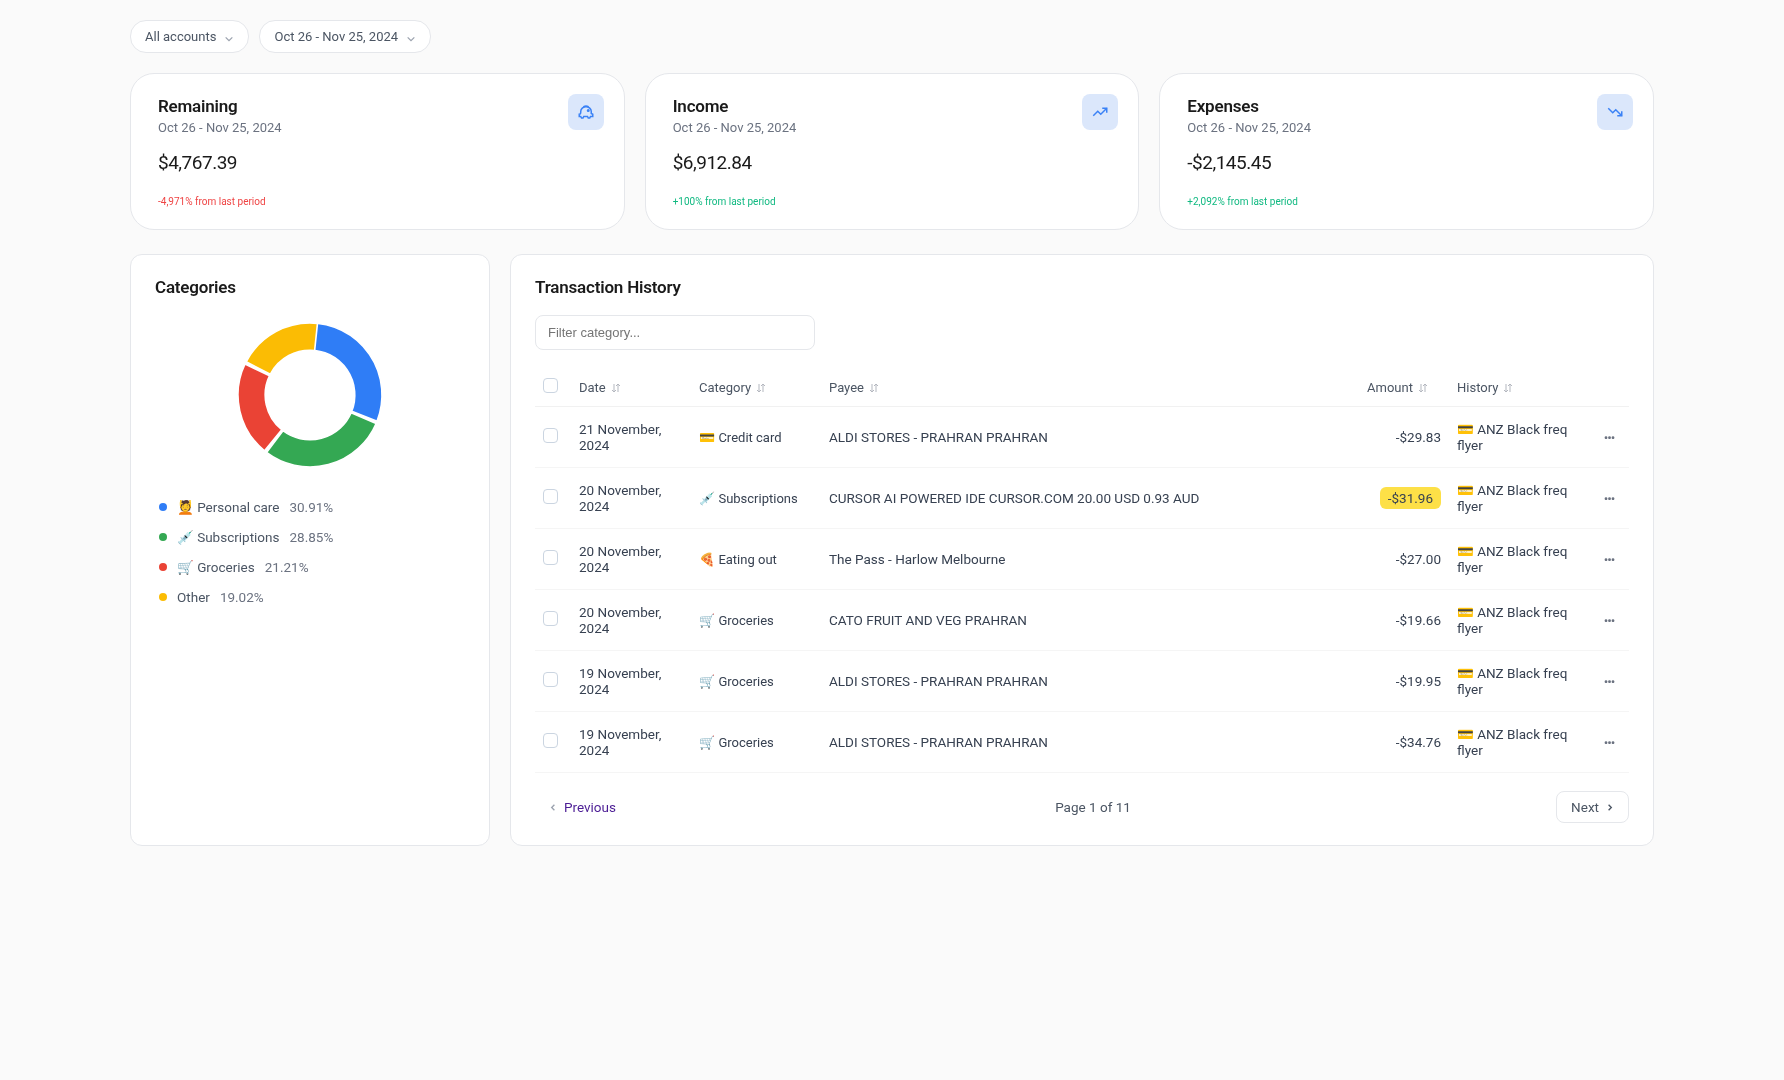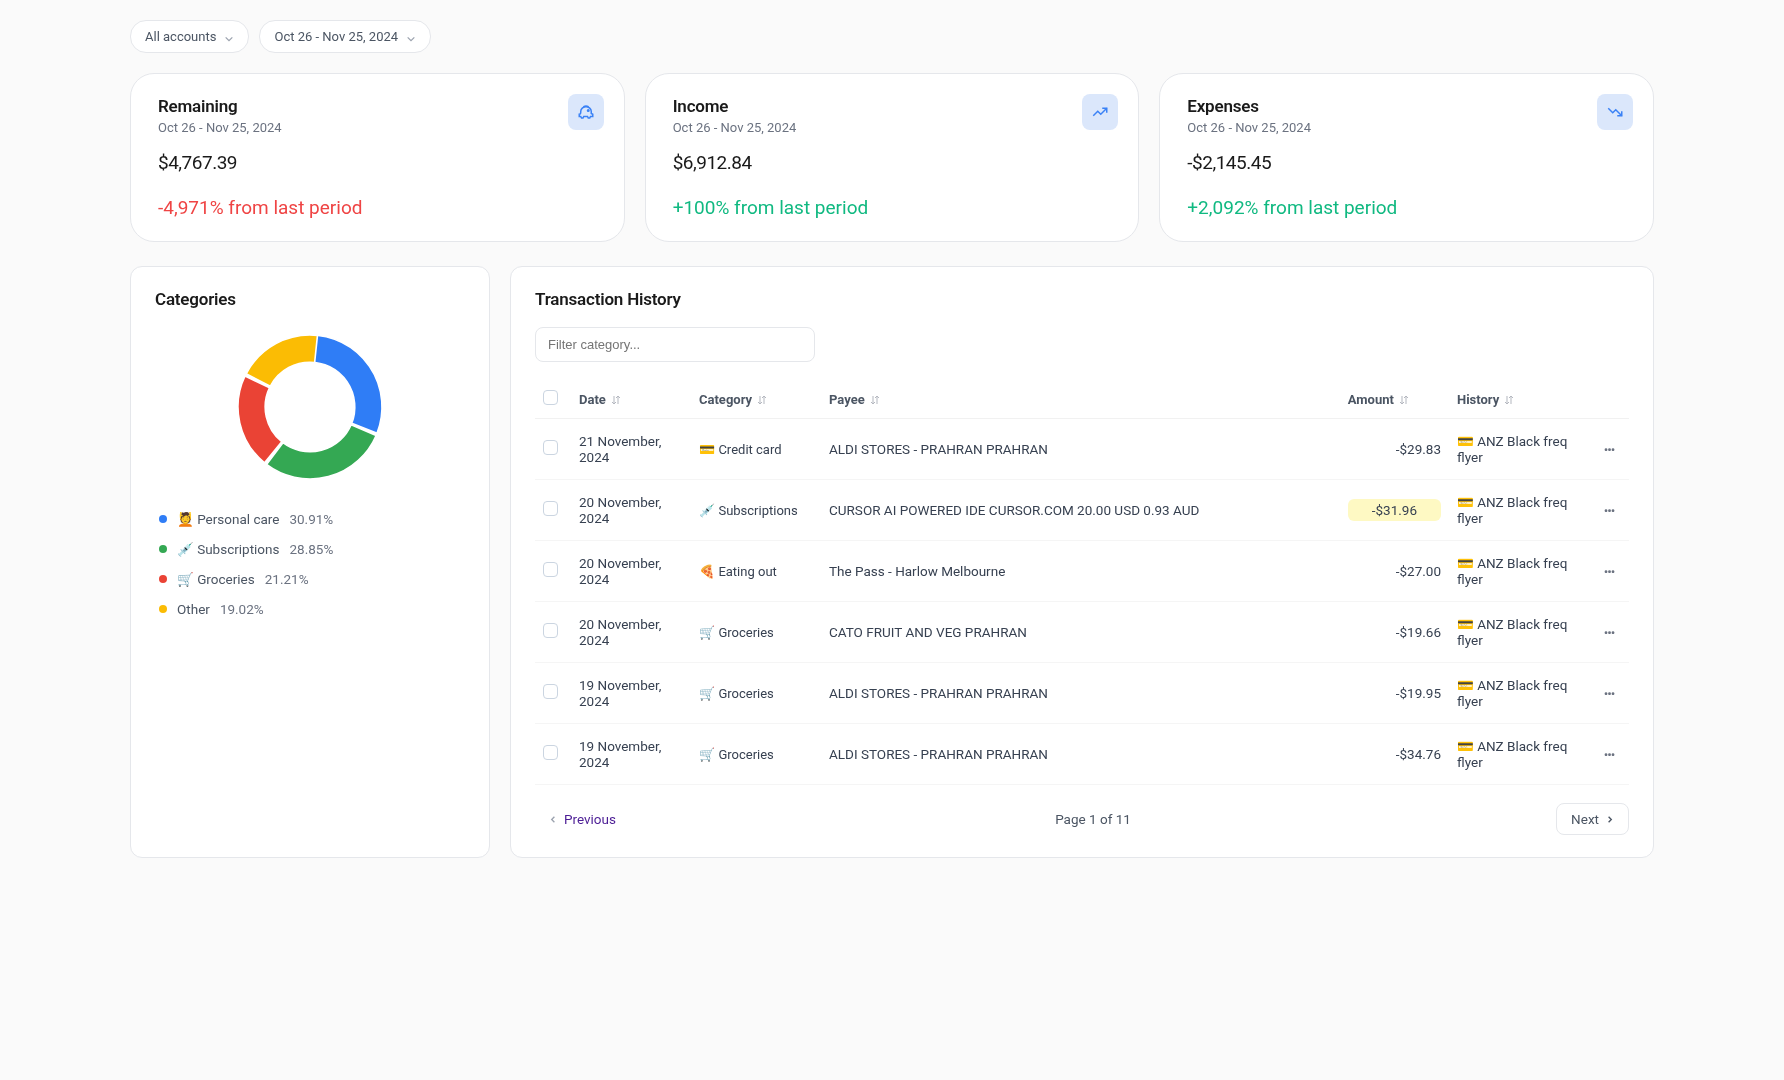--- a/index.html
+++ b/index.html
@@ -6,41 +6,41 @@
 body{font-family:-apple-system,BlinkMacSystemFont,'Segoe UI',Roboto,sans-serif;background:#fafafa;color:#1a1a1a;padding:20px 130px;font-size:14px}
 .filters{display:flex;gap:10px;margin-bottom:20px}
 .filter-pill{display:inline-flex;align-items:center;gap:8px;padding:8px 14px;border:1px solid #e5e7eb;border-radius:16px;background:#fff;cursor:pointer;font-size:13px;color:#4b5563}
 .chev{width:10px;height:10px;display:inline-block}
 .chev svg{width:100%;height:100%}
 .cards{display:grid;grid-template-columns:repeat(3,1fr);gap:20px;margin-bottom:24px}
 .card{border:1px solid #e5e7eb;border-radius:24px;background:#fff;padding:22px 27px;position:relative}
 .card-title{font-size:17px;font-weight:600;margin-bottom:4px;letter-spacing:-0.2px}
 .card-sub{font-size:13px;color:#6b7280;margin-bottom:16px}
 .card-val{font-size:19px;font-weight:400;letter-spacing:-0.5px;margin-bottom:22px}
-.card-delta{font-size:19px}
+.card-delta{font-size:10px}
 .card-ico{position:absolute;top:20px;right:20px;width:36px;height:36px;background:#dbe7fb;border-radius:8px;display:flex;align-items:center;justify-content:center}
 .card-ico svg{width:18px;height:18px;stroke:#3b82f6;fill:none;stroke-width:2}
 .pos{color:#10b981}.neg{color:#ef4444}
 .row2{display:grid;grid-template-columns:360px 1fr;gap:20px}
 .panel{border:1px solid #e5e7eb;border-radius:12px;background:#fff;padding:22px 24px}
 .panel-title{font-size:17px;font-weight:600;letter-spacing:-0.2px;margin-bottom:18px}
 .donut-wrap{display:flex;justify-content:center;margin-bottom:24px}
 .donut{width:160px;height:160px;position:relative}
 .legend{display:flex;flex-direction:column;gap:14px;padding-left:4px}
 .li{display:flex;align-items:center;gap:10px;font-size:13.5px;color:#4b5563}
 .dot{width:8px;height:8px;border-radius:50%;flex-shrink:0}
 .li-label{display:inline-flex;align-items:center;gap:4px}
 .filter-input{width:280px;padding:9px 12px;border:1px solid #e5e7eb;border-radius:8px;font-size:13px;background:#fff;margin-bottom:18px}
 .tbl{width:100%;border-collapse:collapse}
-.tbl th{text-align:left;font-weight:700;font-size:13px;color:#4b5563;padding:10px 8px;border-bottom:1px solid #f1f1f1}
+.tbl th{text-align:left;font-weight:400;font-size:13px;color:#4b5563;padding:10px 8px;border-bottom:1px solid #f1f1f1}
 .tbl th .sort-ico{display:inline-block;width:12px;height:12px;vertical-align:middle;margin-left:4px;opacity:.5}
 .tbl td{padding:14px 8px;border-bottom:1px solid #f5f5f5;font-size:13.5px;color:#374151;vertical-align:middle}
 .chk{width:15px;height:15px;border:1px solid #cbd5e1;border-radius:4px;display:inline-block;cursor:pointer}
 .amt{text-align:right}
-.amt-hl{background:#fef9c3;padding:3px 24px;border-radius:6px;display:inline-block}
+.amt-hl{background:#fde047;padding:3px 8px;border-radius:6px;display:inline-block}
 .more{width:24px;height:24px;display:inline-flex;align-items:center;justify-content:center;cursor:pointer;color:#6b7280;letter-spacing:-1px}
 .pager{display:flex;align-items:center;justify-content:space-between;margin-top:18px;font-size:13.5px;color:#4b5563}
 .pager-btn{display:inline-flex;align-items:center;gap:6px;padding:7px 14px;border:1px solid #e5e7eb;border-radius:8px;background:#fff;cursor:pointer;font-size:13.5px}
 .pager-btn.plain{border:none;background:none;color:#4c1d95}
 .sm-chev{width:9px;height:9px;display:inline-flex}
 .col-chk{width:36px}.col-date{width:120px}.col-cat{width:130px}.col-amt{width:90px;text-align:right}.col-acct{width:140px}.col-more{width:40px;text-align:right}
 .emoji{font-size:13px}
 </style>
 </head>
 <body>

